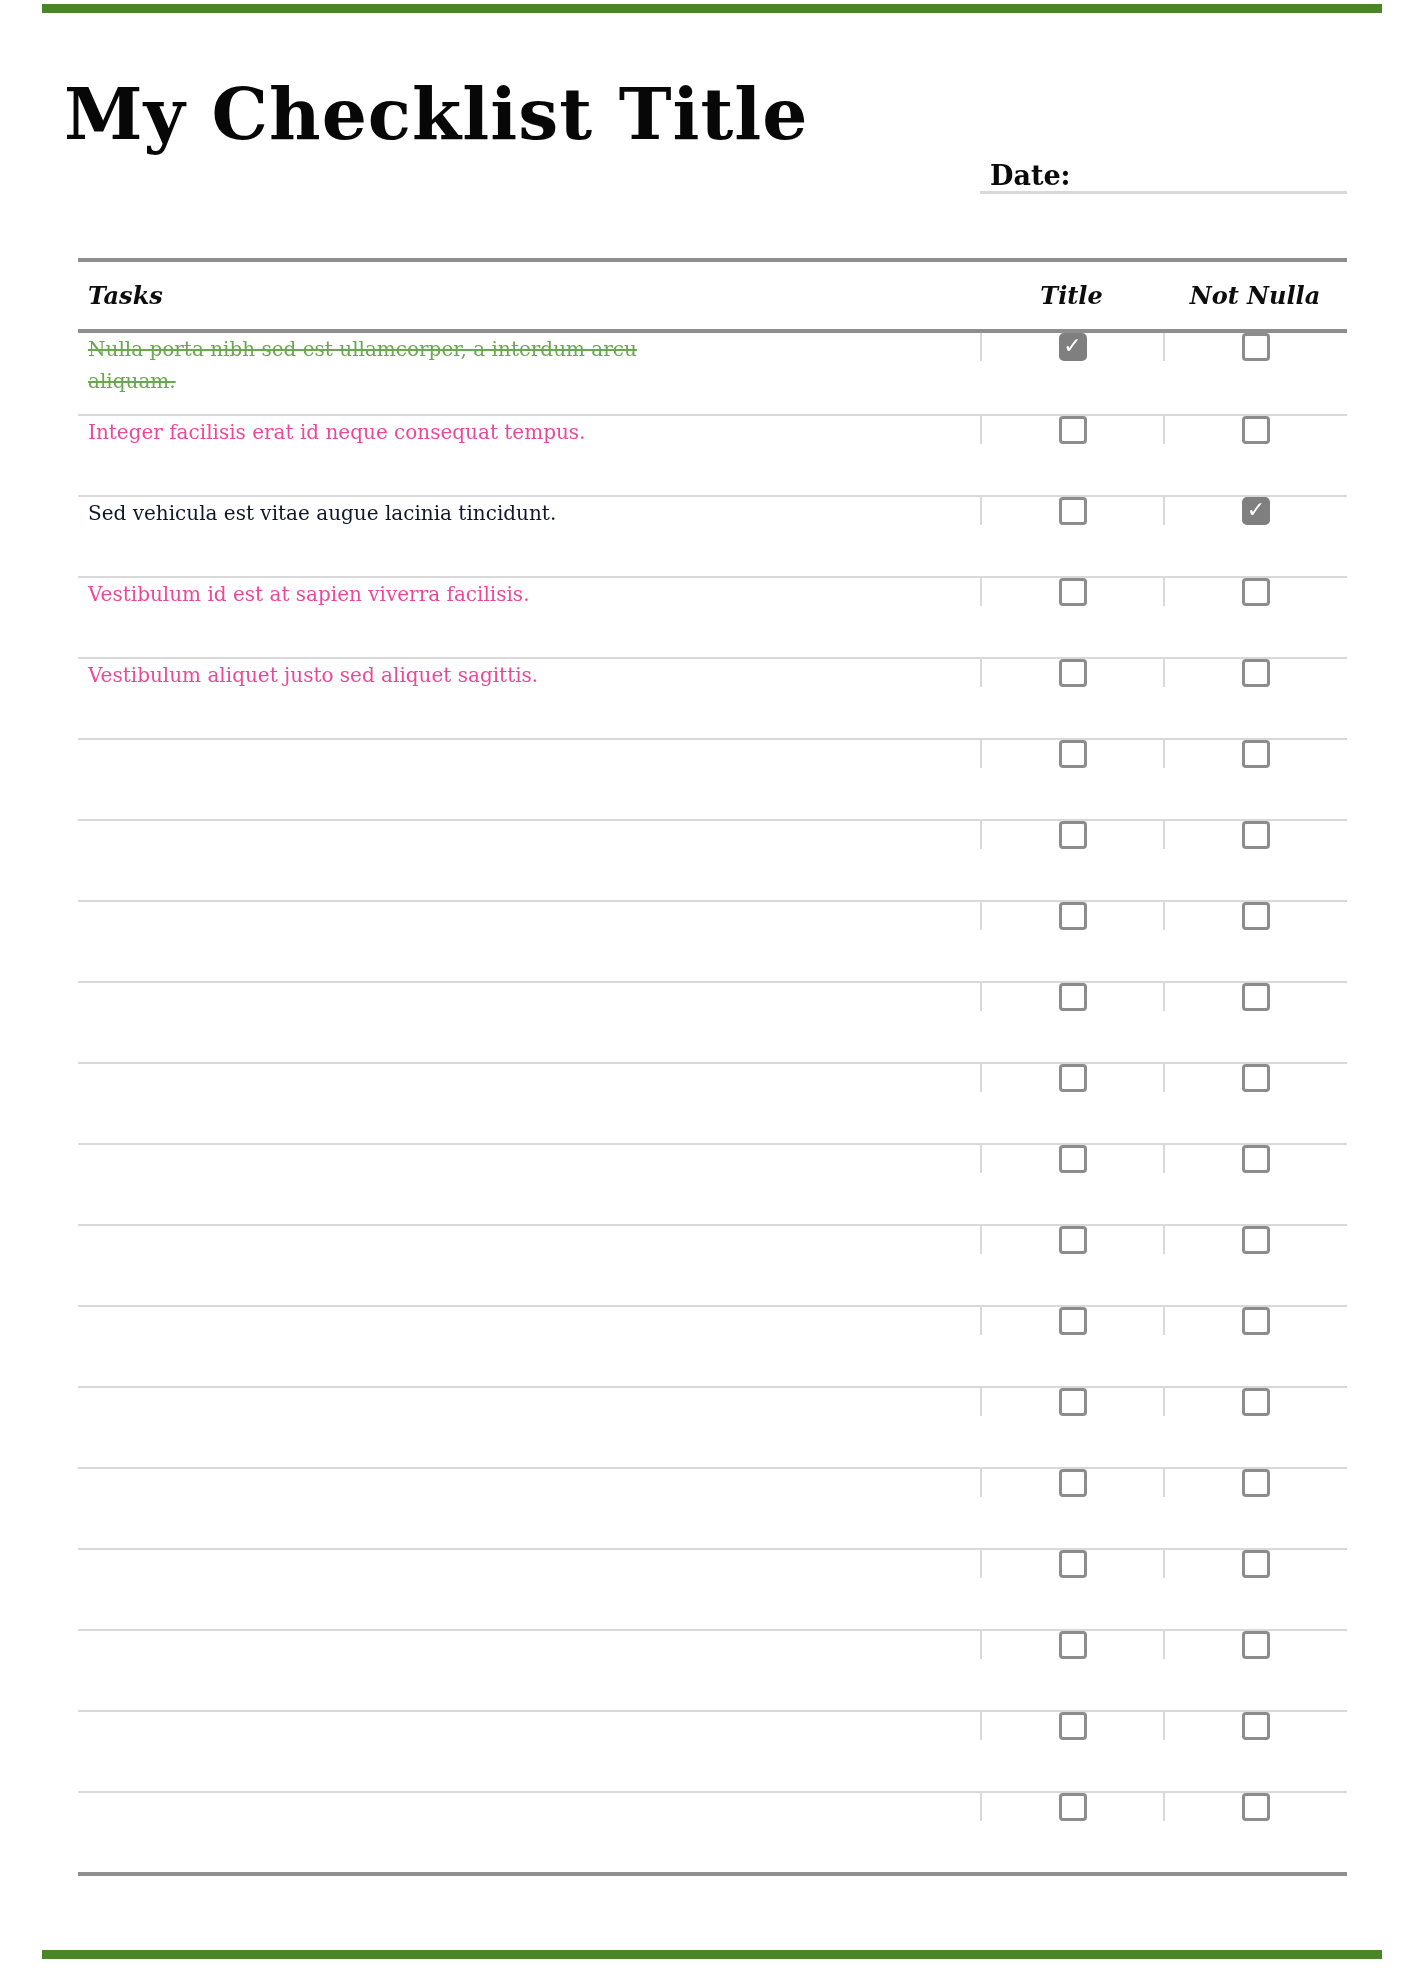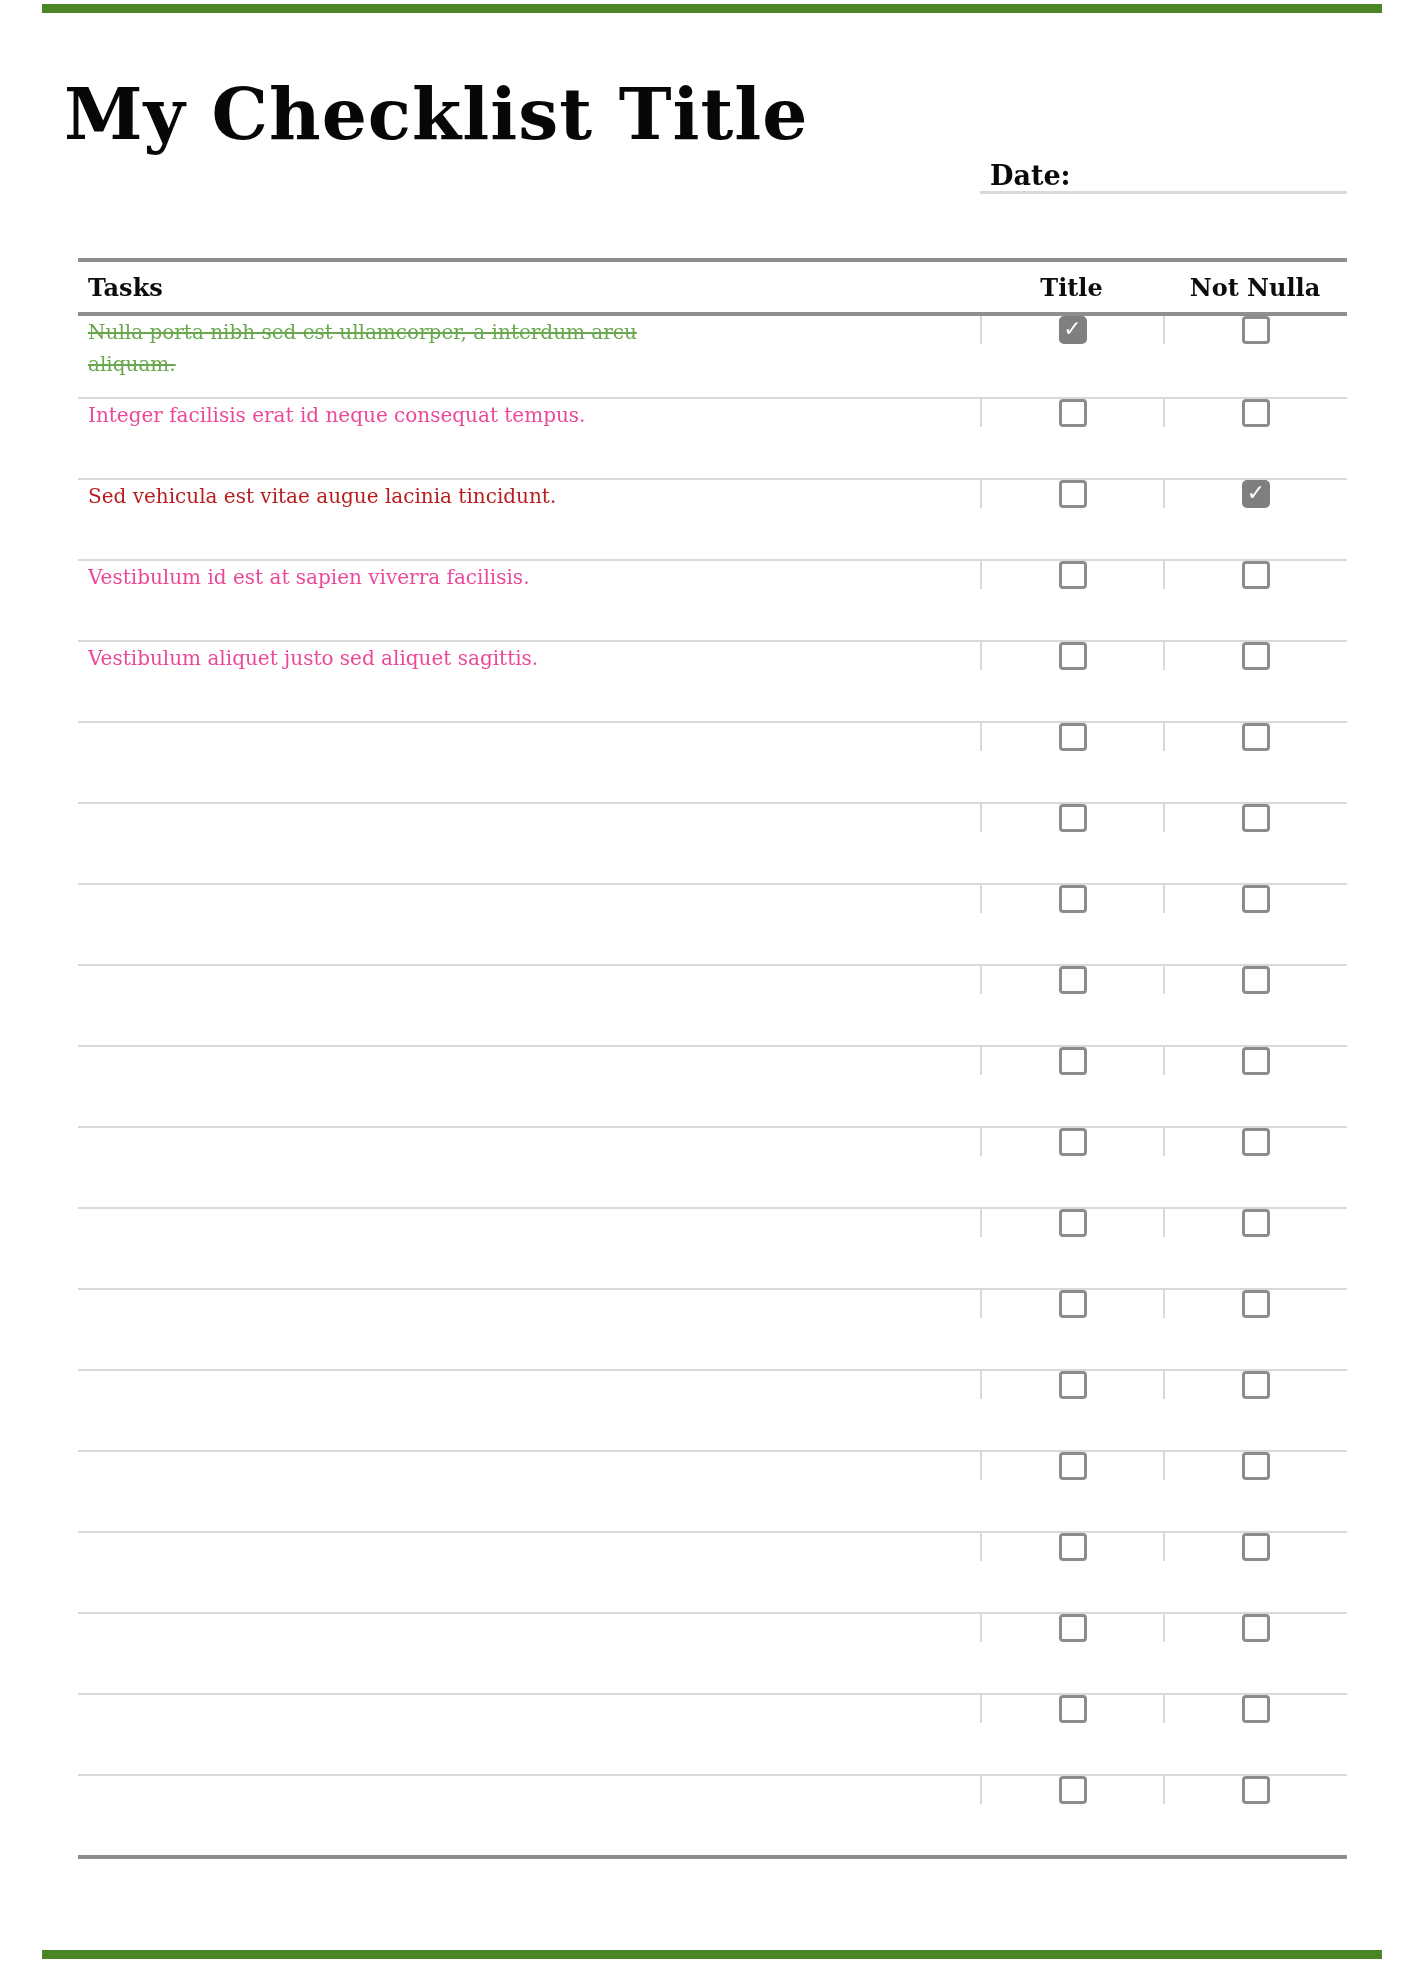--- a/index.html
+++ b/index.html
@@ -29,24 +29,25 @@
     position:absolute;left:980px;top:191px;width:367px;height:3px;
     background:#d9d9d9;
   }
   .checklist-table{
     position:absolute;left:78px;top:258px;width:1269px;
     border-top:4px solid #8e8e8e;
     border-bottom:4px solid #8e8e8e;
     box-sizing:border-box;
   }
   .thead{
-    display:flex;height:54px;
+    display:flex;height:71px;
     border-bottom:4px solid #8e8e8e;
     align-items:center;
     box-sizing:border-box;
+    font-style:italic;
   }
   .col-tasks{width:902px;box-sizing:border-box;}
   .col-done{width:183px;box-sizing:border-box;}
   .col-notdone{width:184px;box-sizing:border-box;}
   .th{
     font-size:24px;font-weight:700;color:#0d0d0d;
   }
   .th.col-tasks{padding-left:10px;text-align:left;}
   .th.col-done,.th.col-notdone{text-align:center;}
   .row{
@@ -63,21 +64,21 @@
     border-left:2px solid #d9d9d9;
   }
   .task-text{
     font-size:20px;line-height:1.6;color:#ec4899;
     max-width:600px;
   }
   .task-text.style-done-green{
     color:#6aa84f;text-decoration:line-through;
     text-decoration-thickness:2px;
   }
-  .task-text.style-overdue-red{color:#b91c1c;}
+  .task-text.style-overdue-red{color:#0f172a;}
   .checkbox{
     width:28px;height:28px;
     border:3px solid #8c8c8c;border-radius:4px;
     background:#ffffff;box-sizing:border-box;
     display:flex;align-items:center;justify-content:center;
   }
   .checkbox.checked{
     background:#7f7f7f;border-color:#7f7f7f;border-radius:5px;
   }
   .checkbox .check-glyph{

